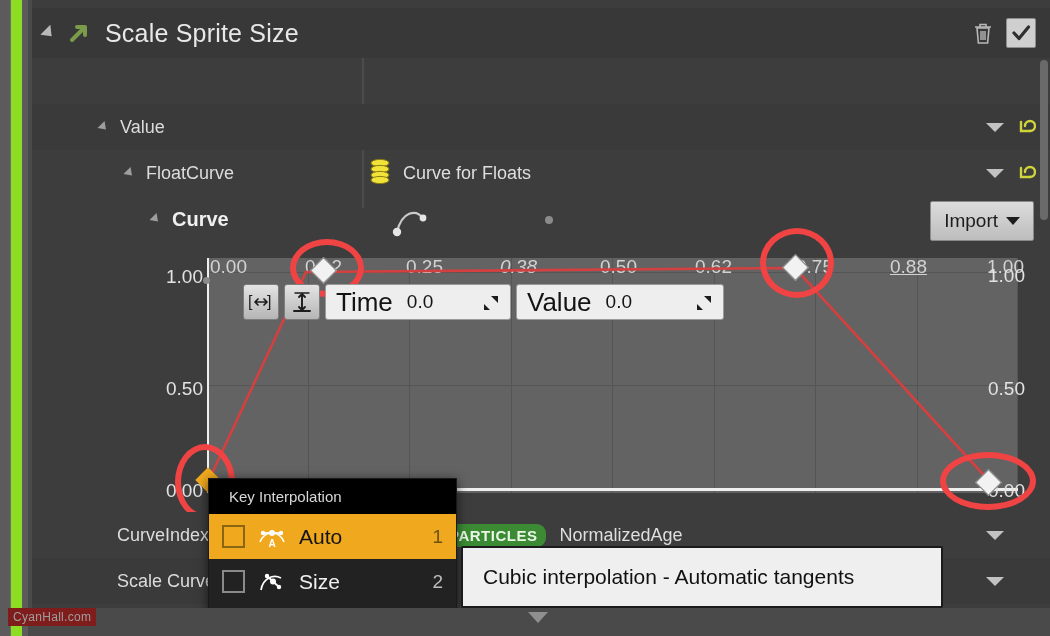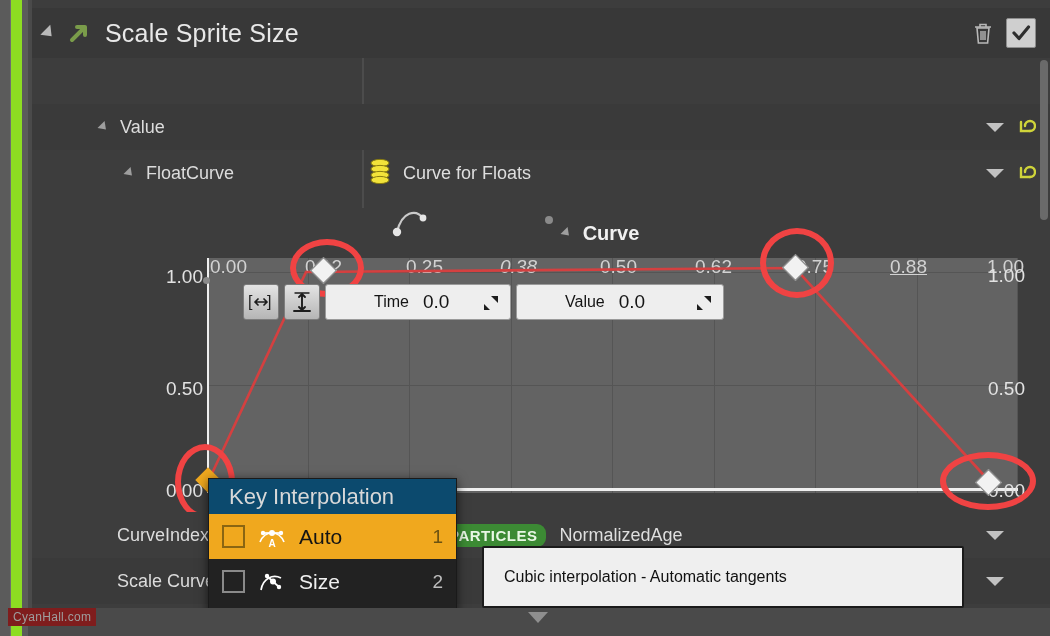--- a/index.html
+++ b/index.html
@@ -91,51 +91,51 @@
   
   .tv-bar { position:absolute; left:243px; top:284px; display:flex; align-items:center; gap:5px; }
   .tv-btn {
     width:36px;height:36px;background:linear-gradient(#e4e4e4,#b5b5b5);
     border:1px solid #7d7d7d;border-radius:3px;display:flex;align-items:center;justify-content:center;
   }
   .tv-field {
     height:36px; background:#eeeeee; border:1px solid #9a9a9a; border-radius:3px;
     display:flex; align-items:center; padding:0 10px; gap:14px; color:#141414; font-size:21px;
   }
-  .tv-field .lbl { font-size:16px; color:#141414;margin-left:38px; }
+  .tv-field .lbl { font-size:26px; color:#141414; }
   .tv-field .num { font-size:19px; color:#141414; }
   .tv-grip { margin-left:10px; width:18px;height:18px; }
 
   
   .brow { position:absolute; left:0; width:1018px; height:46px; display:flex; align-items:center; }
   .badge {
     display:inline-block; background:#3c8a34; color:#e9f7e5; font-size:15px; font-weight:bold;
     padding:3px 9px; border-radius:9px; letter-spacing:.5px;
   }
 
   
   .menu {
     position:absolute; left:208px; top:478px; width:249px; background:#222222;
     border:1px solid #1a1a1a; box-shadow:0 2px 10px rgba(0,0,0,.6);
   }
-  .menu-head { height:35px; display:flex; align-items:center; padding-left:20px; color:#d8d8d8; font-size:22px; background:#0c4a6e; }
+  .menu-head { height:35px; display:flex; align-items:center; padding-left:20px; color:#d8d8d8; font-size:15px; background:#000000; }
   .menu-item { height:45px; display:flex; align-items:center; padding:0 13px; gap:11px; color:#f0f0f0; font-size:21px; }
   .menu-item.sel { background:#f0a81e; color:#141414; }
   .mchk { width:23px;height:23px;border:2px solid #8a8a8a; background:transparent; flex:0 0 auto; }
   .menu-item.sel .mchk { border-color:#8a6512; }
   .mico { width:32px;height:26px; flex:0 0 auto; display:flex;align-items:center;justify-content:center; }
   .mnum { margin-left:auto; font-size:19px; color:#bdbdbd; }
   .menu-item.sel .mnum { color:#6b5211; }
 
   
   .tooltip {
-    position:absolute; left:482px; top:546px; width:482px; height:62px;
+    position:absolute; left:461px; top:546px; width:482px; height:62px;
     background:#efefef; border:2px solid #1b1b1b; border-radius:2px;
     display:flex; align-items:center; padding-left:20px;
-    color:#111; font-size:16px;
+    color:#111; font-size:21px;
   }
 
   
   .bottombar { position:absolute; left:32px; top:608px; width:1018px; height:28px; background:#4a4a4a; }
   .scroll-tri { position:absolute; left:528px; top:612px; width:0;height:0;
     border-left:10px solid transparent;border-right:10px solid transparent;border-top:11px solid #8f8f8f; }
   .wm {
     position:absolute; left:8px; top:608px; padding:2px 5px; background:#7f1d1d;
     color:#9e9e9e; font-size:12px; letter-spacing:.3px;
   }
@@ -212,32 +212,36 @@
         <span class="dd-tri"></span>
         <span class="reset">
           <svg width="18" height="18" viewBox="0 0 18 18">
             <path d="M3 4 V13 H12" stroke="#cfd43a" stroke-width="2.4" fill="none" stroke-linecap="round"></path>
             <path d="M12 13 A5 5 0 1 0 7 8" stroke="#cfd43a" stroke-width="2.4" fill="none" stroke-linecap="round"></path>
           </svg>
         </span>
       </span>
     </div>
 
-    <div class="prow" style="top:206px; height:54px;justify-content:center;">
+    <div class="prow" style="top:192px; height:54px;">
       <span class="tri-sm" style="margin-left:120px;"></span>
       <span class="plabel bold" style="margin-left:13px;">Curve</span>
     </div>
 
     <div class="curve-toolbar">
       <span class="curve-ico">
         <svg width="40" height="36" viewBox="0 0 40 36">
           <path d="M7 28 C12 7, 26 5, 33 14" stroke="#cacaca" stroke-width="2.2" fill="none"></path>
           <circle cx="7" cy="28" r="4.2" fill="#e6e6e6"></circle>
           <circle cx="33" cy="14" r="3.4" fill="#e6e6e6"></circle>
         </svg>
+      </span>
+      <span class="import-btn">
+        <span>Import</span>
+        <span class="import-tri"></span>
       </span>
     </div>
 
     <div class="vscroll"></div>
   </div>
 
   <div class="graph">
 
     <div class="gline-v" style="left:0px;"></div>
     <div class="gline-v" style="left:101px;"></div>

